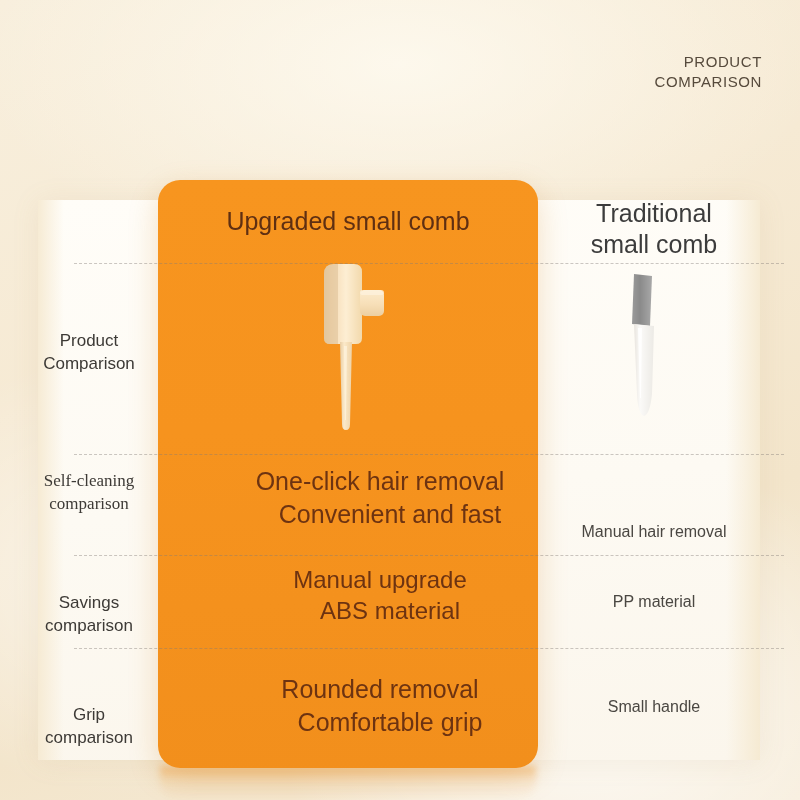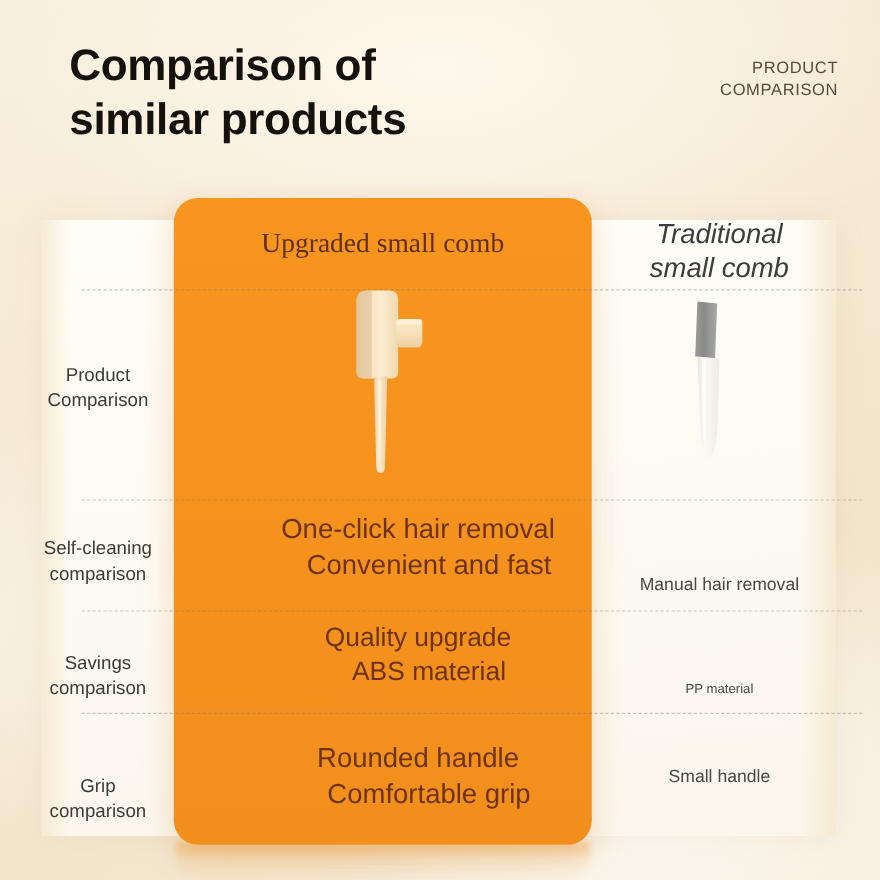--- a/index.html
+++ b/index.html
@@ -137,50 +137,48 @@
   .col-head-upgraded {
     position: absolute;
     left: 158px;
     top: 206px;
     width: 380px;
     text-align: center;
     font-size: 25px;
     line-height: 1.25;
     color: #5f2f12;
     z-index: 4;
-    font-family: Liberation Serif, serif;
   }
   .col-head-traditional {
     position: absolute;
     left: 548px;
     top: 198px;
     width: 212px;
     text-align: center;
     font-size: 25px;
     line-height: 1.22;
     color: #3c3c3c;
     z-index: 4;
-    font-style: italic;
   }
   .col-head-traditional .l2 { display: block; }
 
   
   .row-label {
     position: absolute;
     left: 18px;
     width: 142px;
     text-align: center;
     font-size: 17px;
     line-height: 1.35;
     color: #3d3a36;
     z-index: 4;
   }
   .row-label .l2 { display: block; }
   .row-label.r1 { top: 330px; }
-  .row-label.r2 { top: 488px; }
+  .row-label.r2 { top: 470px; font-family: Liberation Serif, serif; }
   .row-label.r3 { top: 592px; }
   .row-label.r4 { top: 704px; }
 
   
   .cell-up {
     position: absolute;
     left: 158px;
     width: 444px;
     text-align: center;
     color: #6d3311;
@@ -197,21 +195,21 @@
     position: absolute;
     left: 548px;
     width: 212px;
     text-align: center;
     color: #4a4742;
     line-height: 1.32;
     z-index: 4;
   }
   .cell-tr .l2 { display: block; }
   .cell-tr.c2 { top: 473px; font-size: 16px; margin-top: 48px; }
-  .cell-tr.c3 { top: 591px; font-size: 12px; margin-top: 28px; }
+  .cell-tr.c3 { top: 591px; font-size: 16px; }
   .cell-tr.c4 { top: 696px; font-size: 16px; }
 
   
   #product-upgraded {
     position: absolute;
     left: 300px;
     top: 262px;
     width: 110px;
     height: 172px;
     z-index: 5;
@@ -224,24 +222,20 @@
     height: 158px;
     z-index: 5;
   }
 </style>
 </head>
 <body>
 
 <div id="page">
 
   <div id="header">
-    <div class="page-title">
-      <span>Comparison of</span>
-      <span class="l2">similar products</span>
-    </div>
     <div class="kicker">
       <span>PRODUCT</span>
       <span class="l2">COMPARISON</span>
     </div>
   </div>
 
   <div id="card">
     <div class="divider d1"></div>
     <div class="divider d2"></div>
     <div class="divider d3"></div>
@@ -328,25 +322,25 @@
     <path d="M22 56 L42 58 L40 126 Q38 146 32 148 Q26 146 25 126 Z" fill="url(#gWhiteHandle)"></path>
 
     <path d="M26 60 L30 60 L29 130 L28 130 Z" fill="#ffffff" opacity="0.85"></path>
   </svg>
 
   <div class="cell-up c2">
     <span>One-click hair removal</span>
     <span class="l2">Convenient and fast</span>
   </div>
   <div class="cell-up c3">
-    <span>Quality upgrade</span>
+    <span>Manual upgrade</span>
     <span class="l2">ABS material</span>
   </div>
   <div class="cell-up c4">
-    <span>Rounded handle</span>
+    <span>Rounded removal</span>
     <span class="l2">Comfortable grip</span>
   </div>
 
   <div class="cell-tr c2">
     <span>Manual hair removal</span>
   </div>
   <div class="cell-tr c3">
     <span>PP material</span>
   </div>
   <div class="cell-tr c4">

